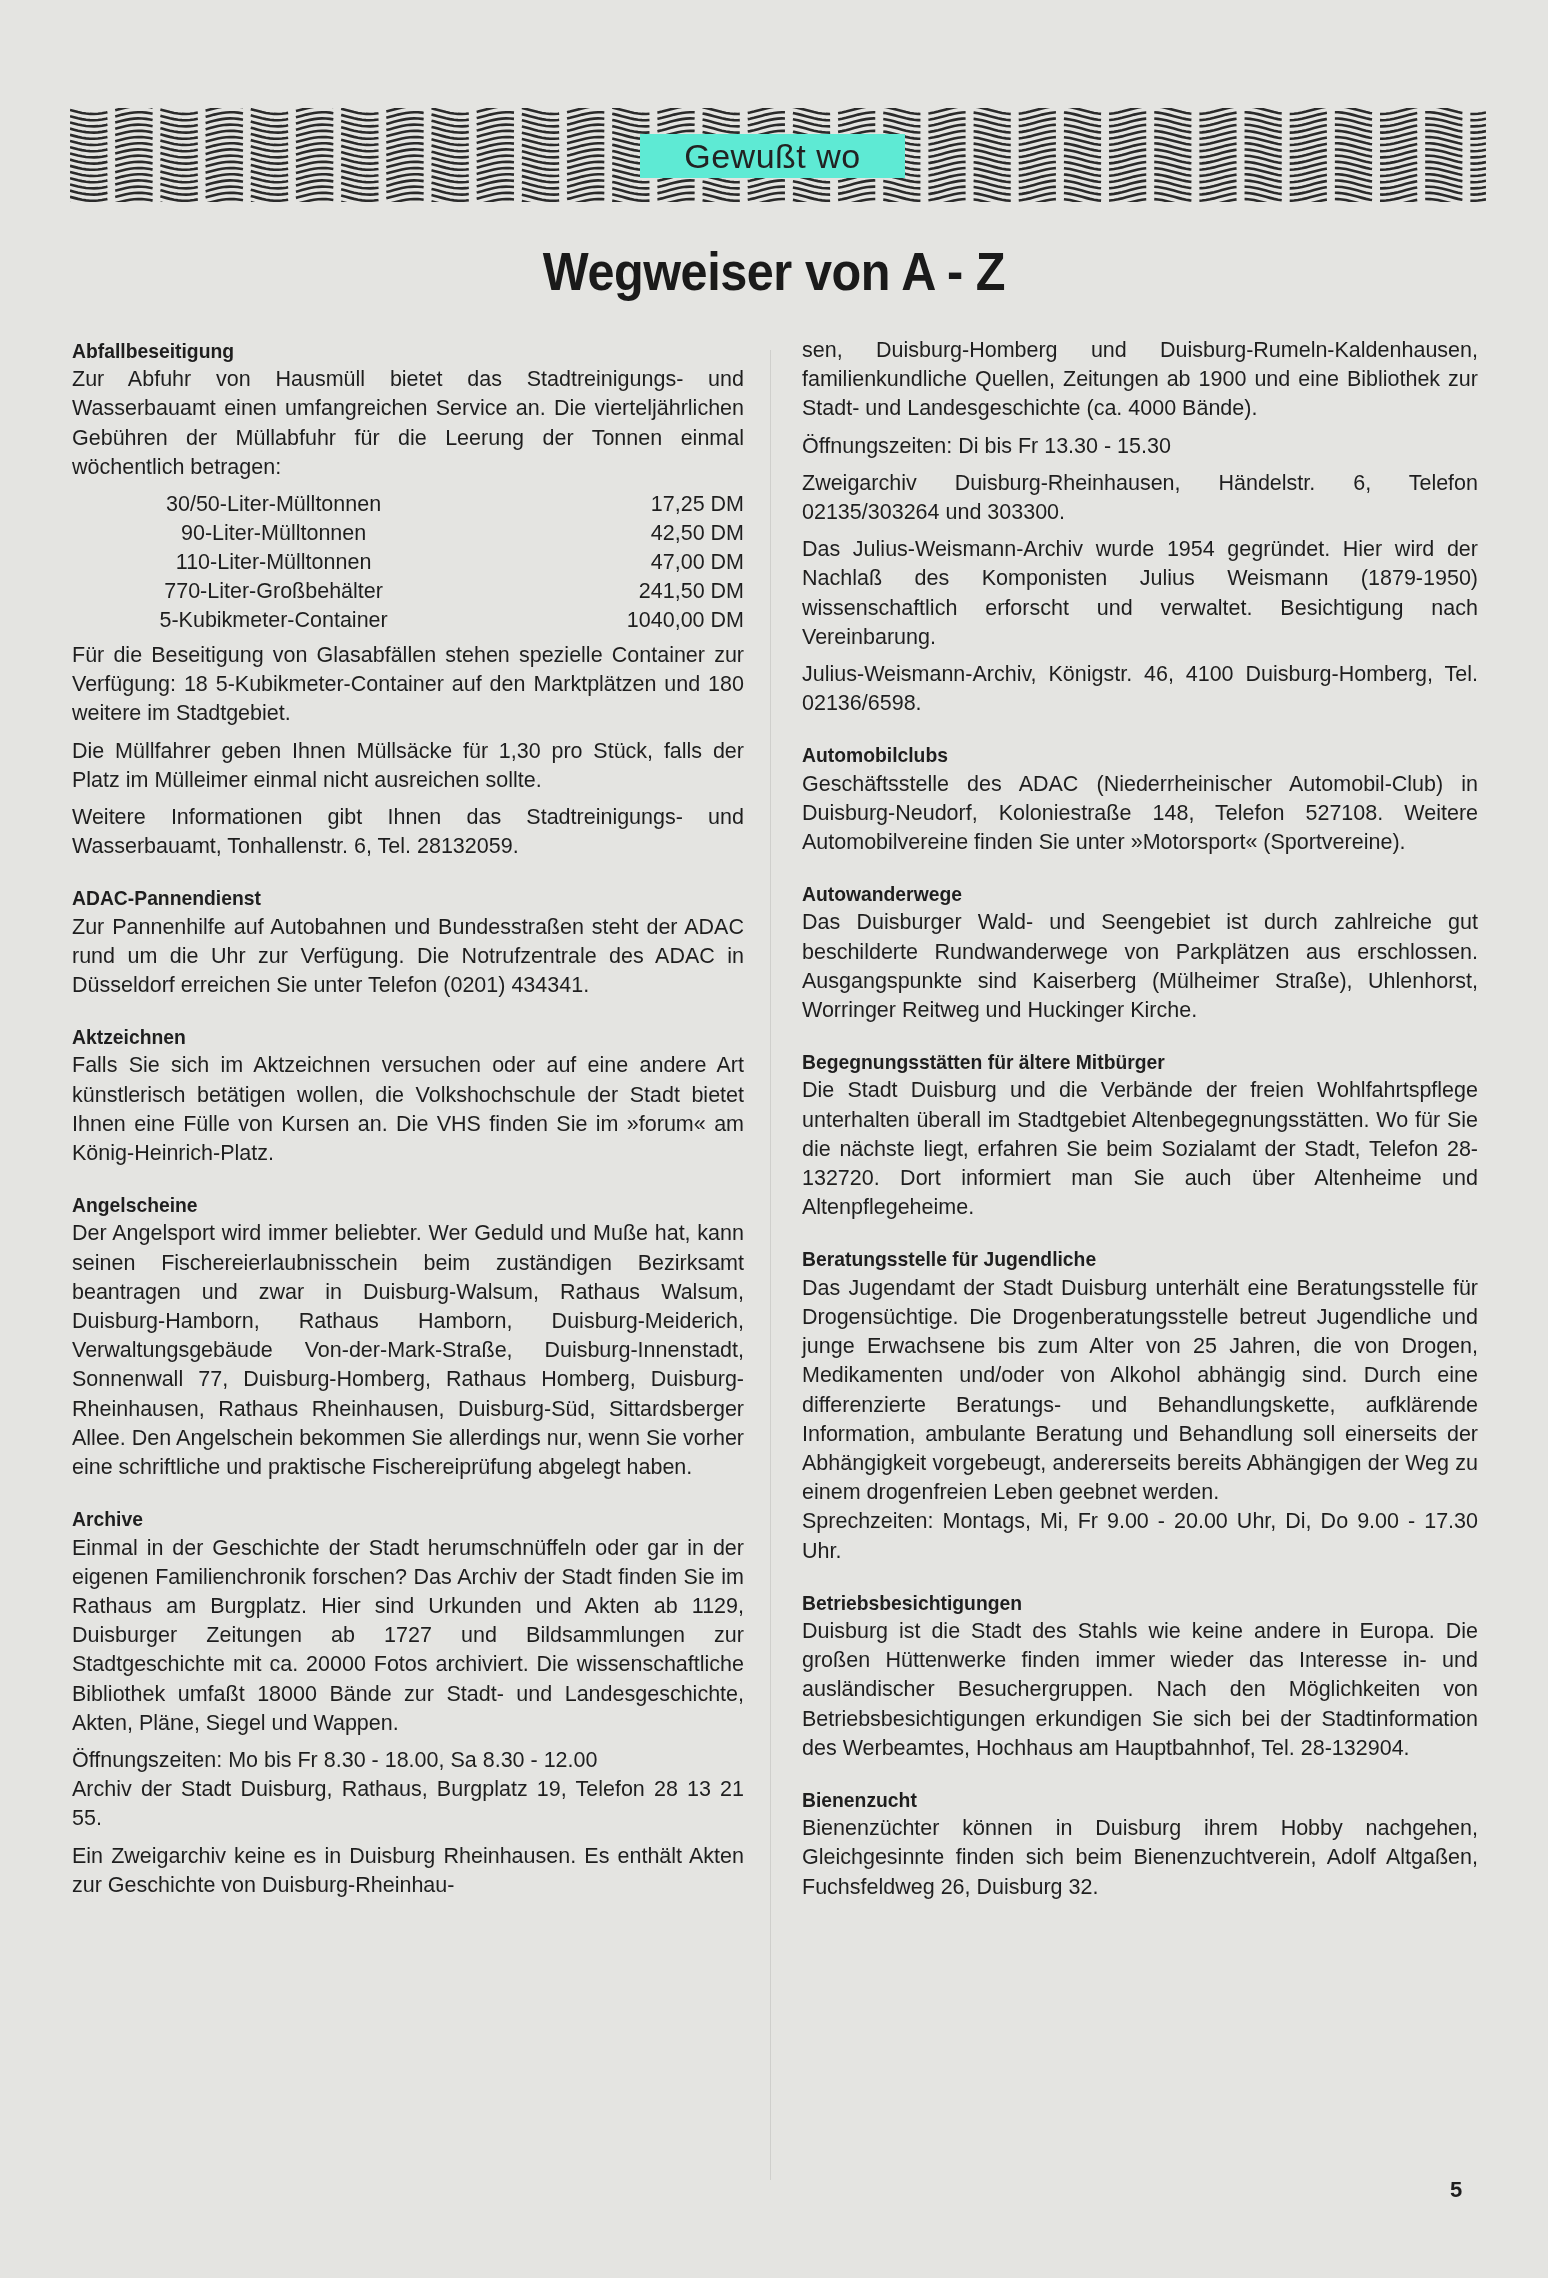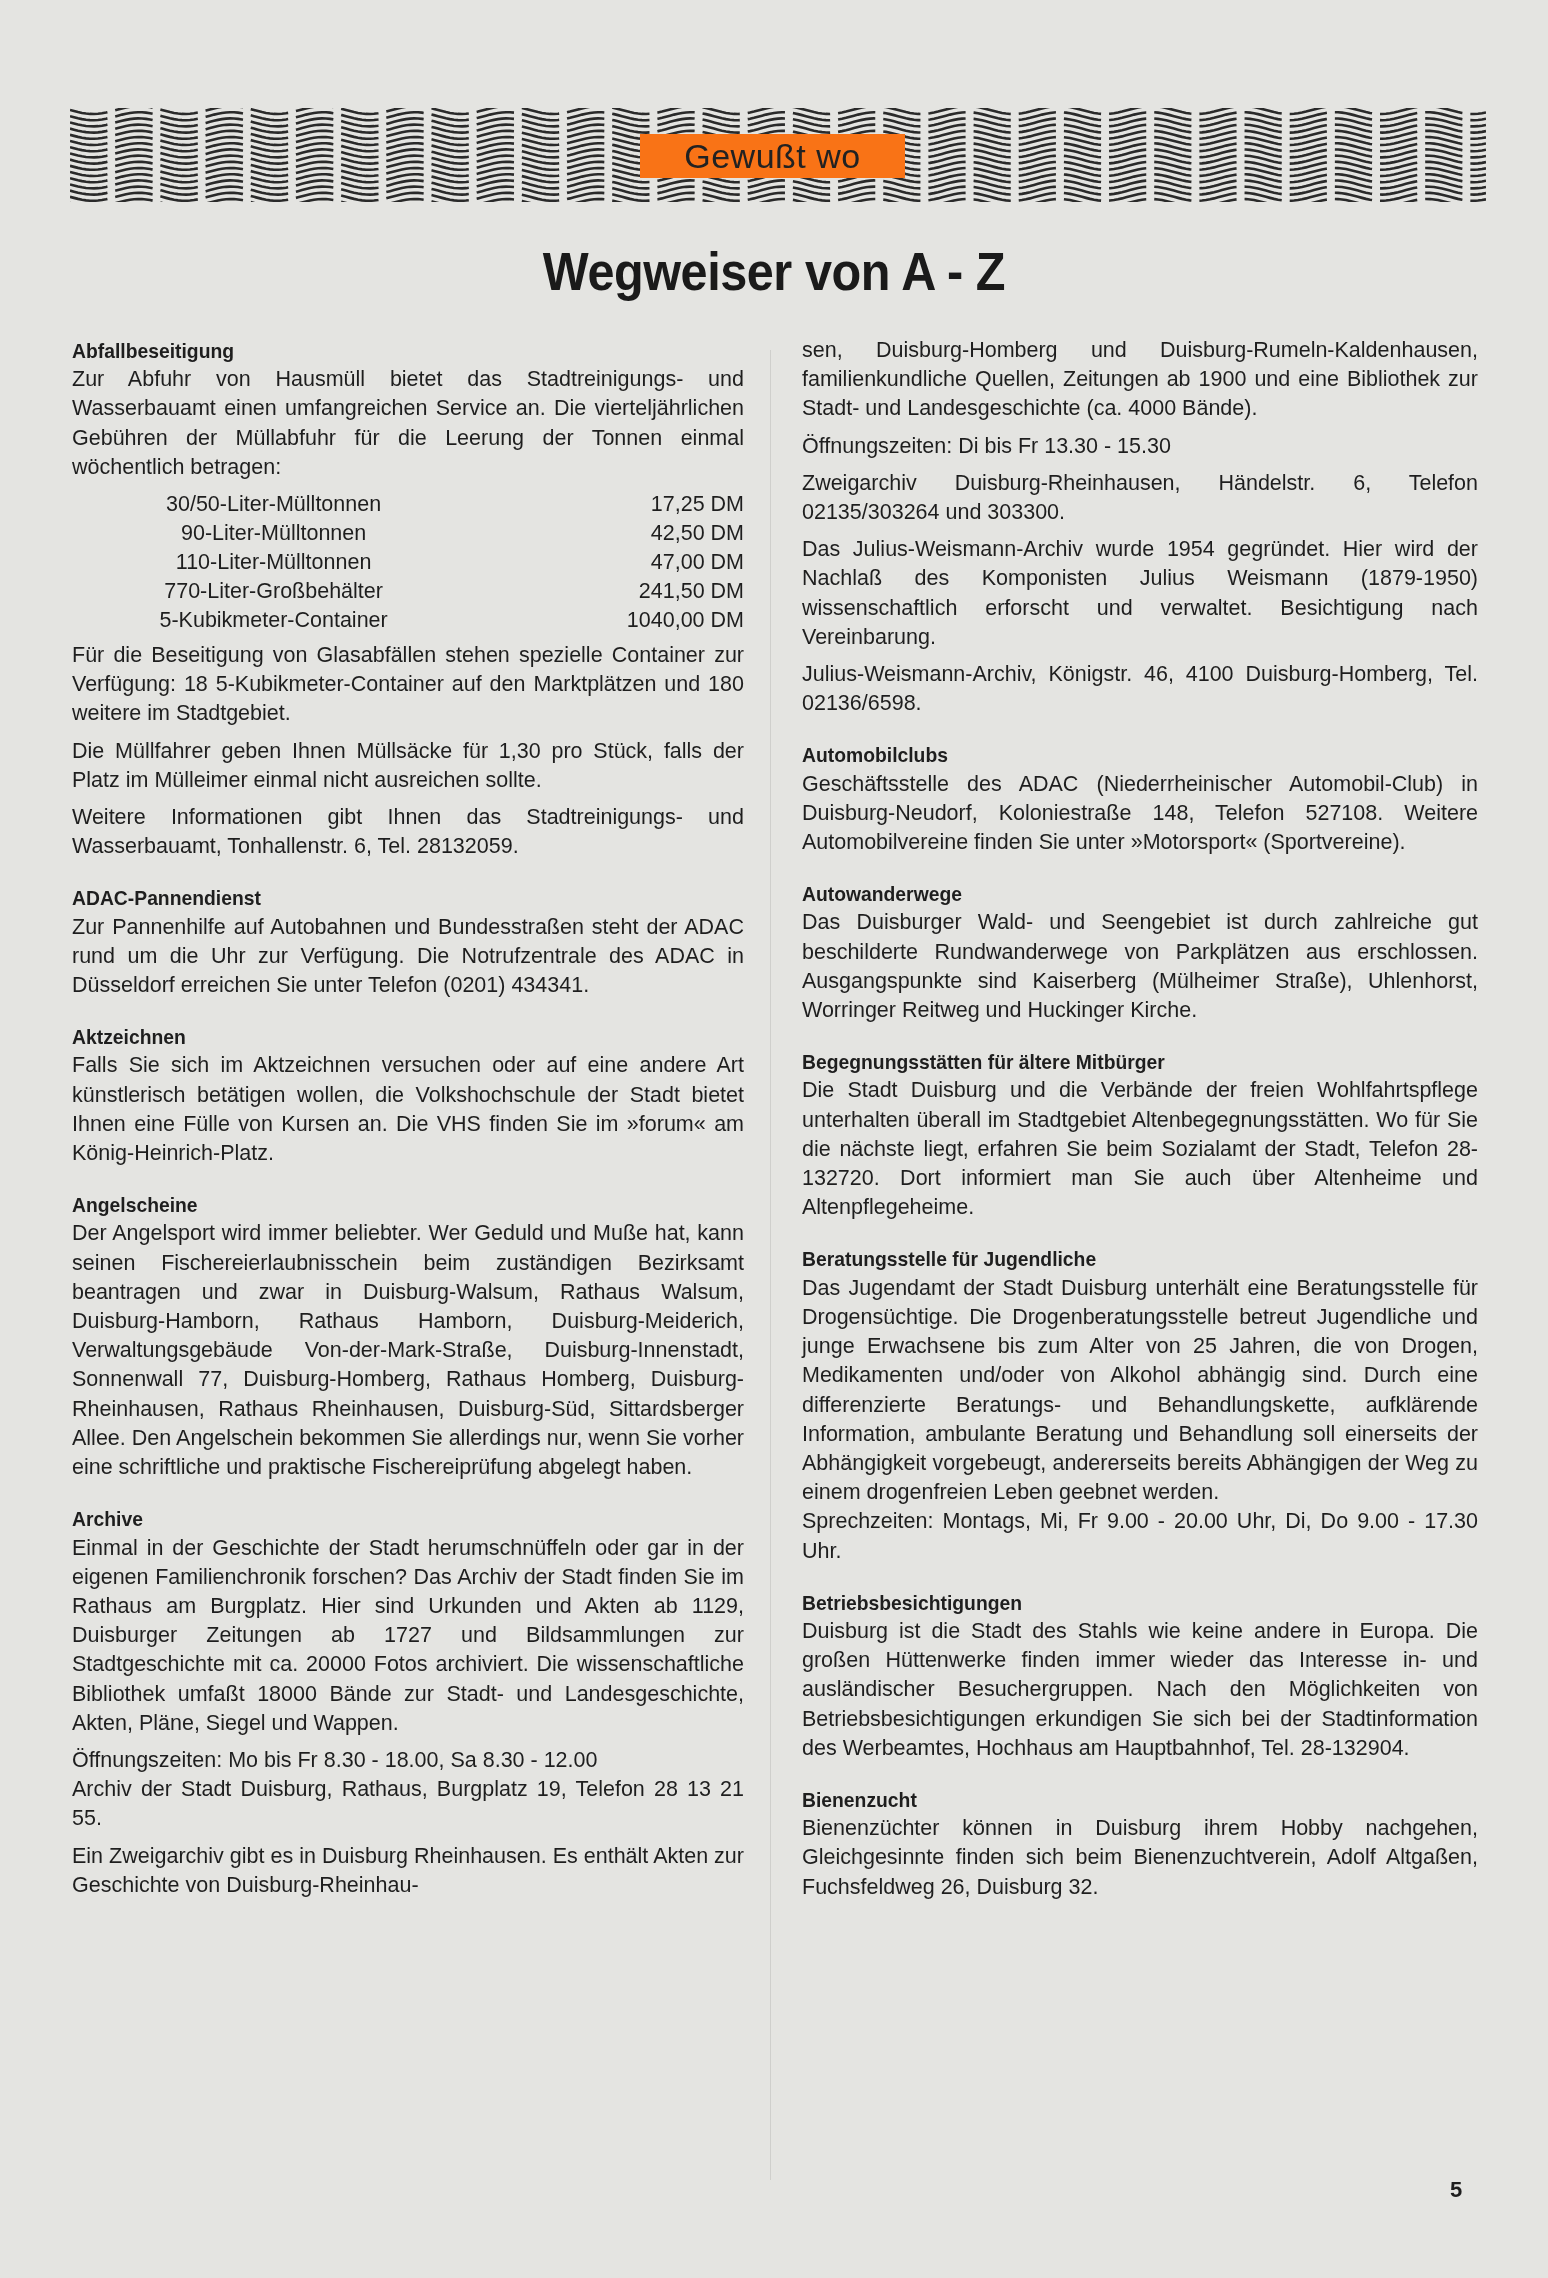--- a/index.html
+++ b/index.html
@@ -9,21 +9,21 @@
     font-family: "Liberation Sans", sans-serif;
     color: #1e1e1e;
   }
   .banner {
     position: absolute; left: 70px; top: 108px; width: 1416px; height: 94px;
     overflow: hidden;
   }
   .banner svg { position: absolute; left: 0; top: 0; }
   .banner-label {
     position: absolute; left: 570px; top: 26px; width: 265px; height: 44px;
-    background: #f97316; display: flex; align-items: center; justify-content: center;
+    background: #5eead4; display: flex; align-items: center; justify-content: center;
     font-size: 34px; color: #222; letter-spacing: 0.5px;
   }
   .title {
     position: absolute; left: 0; top: 240px; width: 1548px; text-align: center;
     font-size: 54px; font-weight: bold; color: #1a1a1a; letter-spacing: -0.5px;
     transform: scaleX(0.9);
   }
   .col { position: absolute; top: 336px; font-size: 21.5px; line-height: 29.2px; }
   .col-left { left: 72px; width: 672px; }
   .col-right { left: 802px; width: 676px; }
@@ -108,21 +108,21 @@
   </div>
   <div class="section">
     <span class="heading">Angelscheine</span>
     <p>Der Angelsport wird immer beliebter. Wer Geduld und Muße hat, kann seinen Fischereierlaubnisschein beim zuständigen Bezirksamt beantragen und zwar in Duisburg-Walsum, Rathaus Walsum, Duisburg-Hamborn, Rathaus Hamborn, Duisburg-Meiderich, Verwaltungsgebäude Von-der-Mark-Straße, Duisburg-Innenstadt, Sonnenwall 77, Duisburg-Homberg, Rathaus Homberg, Duisburg-Rheinhausen, Rathaus Rheinhausen, Duisburg-Süd, Sittardsberger Allee. Den Angelschein bekommen Sie allerdings nur, wenn Sie vorher eine schriftliche und praktische Fischereiprüfung abgelegt haben.</p>
   </div>
   <div class="section">
     <span class="heading">Archive</span>
     <p>Einmal in der Geschichte der Stadt herumschnüffeln oder gar in der eigenen Familienchronik forschen? Das Archiv der Stadt finden Sie im Rathaus am Burgplatz. Hier sind Urkunden und Akten ab 1129, Duisburger Zeitungen ab 1727 und Bildsammlungen zur Stadtgeschichte mit ca. 20000 Fotos archiviert. Die wissenschaftliche Bibliothek umfaßt 18000 Bände zur Stadt- und Landesgeschichte, Akten, Pläne, Siegel und Wappen.</p>
     <p style="margin-bottom:0">Öffnungszeiten: Mo bis Fr 8.30 - 18.00, Sa 8.30 - 12.00</p>
     <p>Archiv der Stadt Duisburg, Rathaus, Burgplatz 19, Telefon 28 13 21 55.</p>
-    <p>Ein Zweigarchiv gibt es in Duisburg Rheinhausen. Es enthält Akten zur Geschichte von Duisburg-Rheinhau-</p>
+    <p>Ein Zweigarchiv keine es in Duisburg Rheinhausen. Es enthält Akten zur Geschichte von Duisburg-Rheinhau-</p>
   </div>
 </div>
 
 <div class="col col-right">
   <div class="section">
     <p>sen, Duisburg-Homberg und Duisburg-Rumeln-Kaldenhausen, familienkundliche Quellen, Zeitungen ab 1900 und eine Bibliothek zur Stadt- und Landesgeschichte (ca. 4000 Bände).</p>
     <p>Öffnungszeiten: Di bis Fr 13.30 - 15.30</p>
     <p>Zweigarchiv Duisburg-Rheinhausen, Händelstr. 6, Telefon 02135/303264 und 303300.</p>
     <p>Das Julius-Weismann-Archiv wurde 1954 gegründet. Hier wird der Nachlaß des Komponisten Julius Weismann (1879-1950) wissenschaftlich erforscht und verwaltet. Besichtigung nach Vereinbarung.</p>
     <p>Julius-Weismann-Archiv, Königstr. 46, 4100 Duisburg-Homberg, Tel. 02136/6598.</p>

